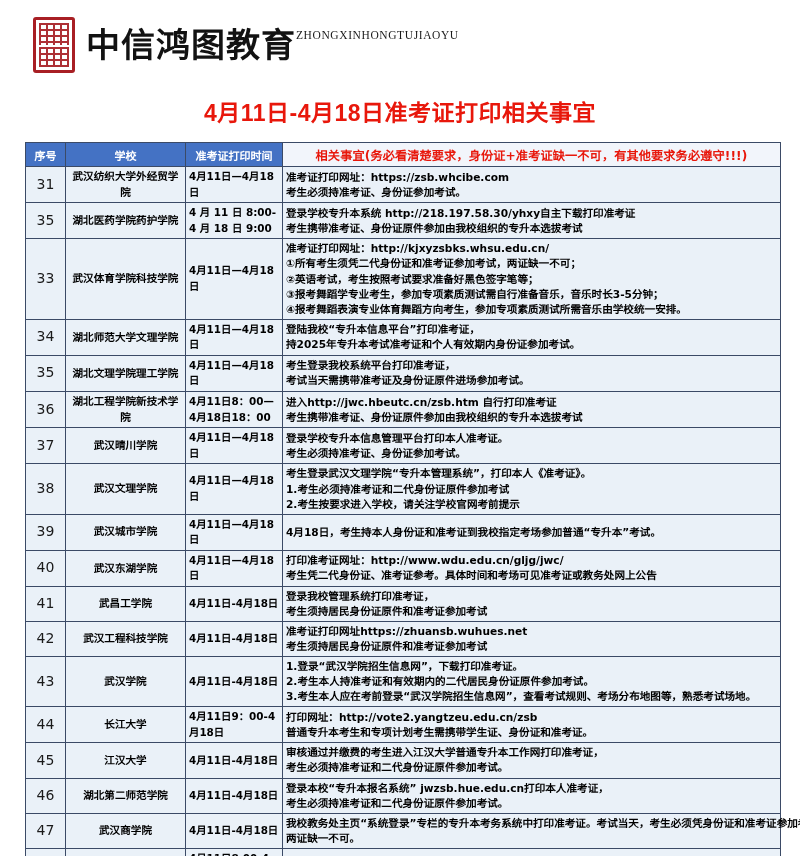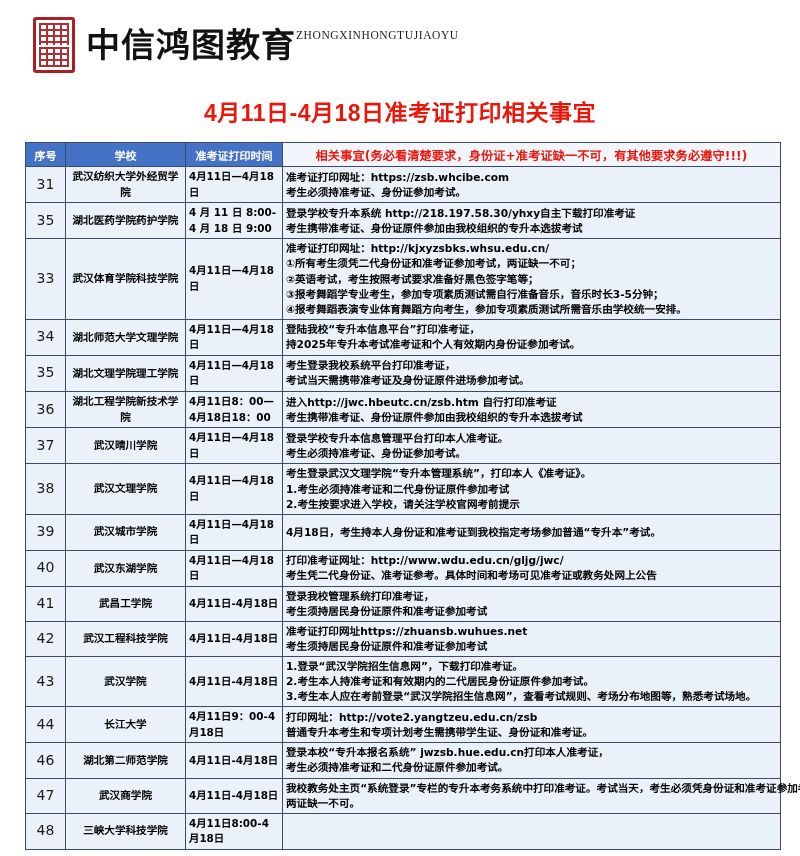--- a/index.html
+++ b/index.html
@@ -332,20 +332,29 @@
         <tr>
           <td class="col-no">44</td>
           <td class="col-school">长江大学</td>
           <td class="col-time"><span class="nl">4月11日9：00-</span><span class="nl">4月18日</span></td>
           <td class="col-note">
             <span class="nl">打印网址：http://vote2.yangtzeu.edu.cn/zsb</span>
             <span class="nl">普通专升本考生和专项计划考生需携带学生证、身份证和准考证。</span>
           </td>
         </tr>
         <tr>
+          <td class="col-no">45</td>
+          <td class="col-school">江汉大学</td>
+          <td class="col-time">4月11日-4月18日</td>
+          <td class="col-note">
+            <span class="nl">审核通过并缴费的考生进入江汉大学普通专升本工作网打印准考证，</span>
+            <span class="nl">考生必须持准考证和二代身份证原件参加考试。</span>
+          </td>
+        </tr>
+        <tr>
           <td class="col-no">46</td>
           <td class="col-school">湖北第二师范学院</td>
           <td class="col-time">4月11日-4月18日</td>
           <td class="col-note">
             <span class="nl">登录本校“专升本报名系统” jwzsb.hue.edu.cn打印本人准考证，</span>
             <span class="nl">考生必须持准考证和二代身份证原件参加考试。</span>
           </td>
         </tr>
         <tr>
           <td class="col-no">47</td>

